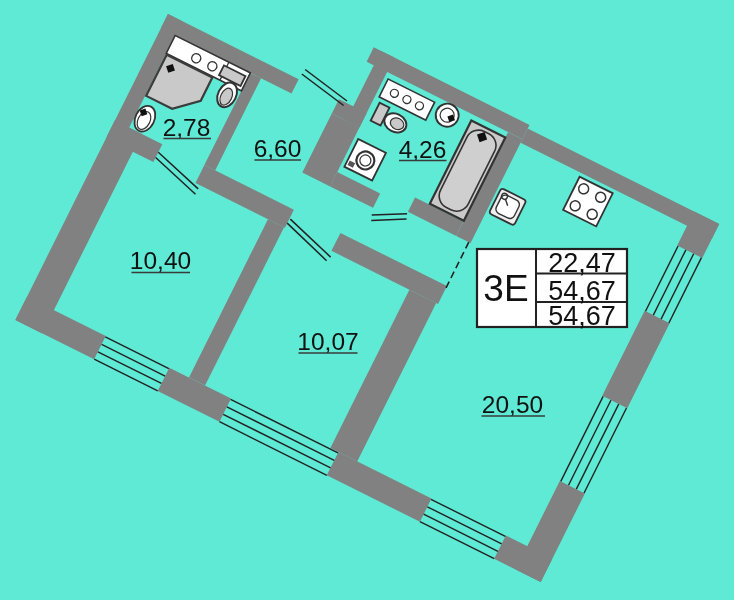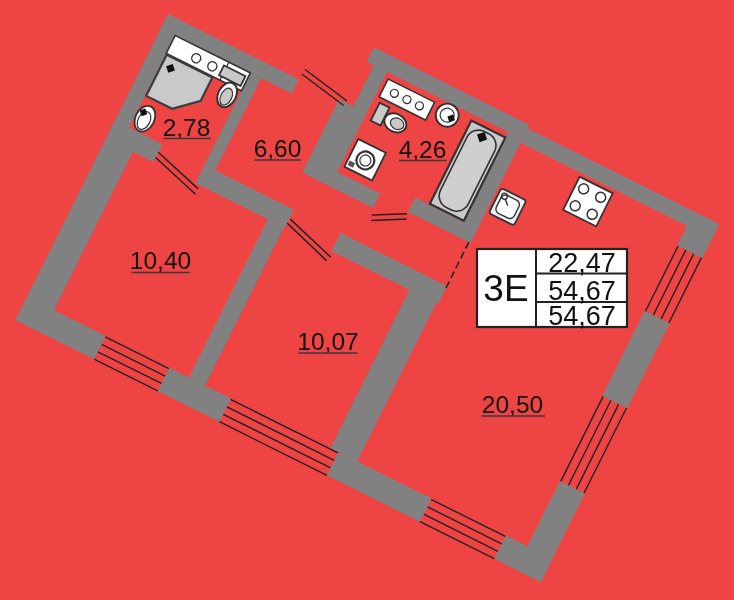--- a/index.html
+++ b/index.html
@@ -1,16 +1,16 @@
 <!DOCTYPE html>
 <html><head>
 <meta charset="utf-8">
 <style>
 html,body{margin:0;padding:0;background:#fff;}
-#wrap{width:734px;height:600px;position:relative;overflow:hidden;background:#ef4444;}
+#wrap{width:734px;height:600px;position:relative;overflow:hidden;background:#5eead4;}
 text{font-family:"Liberation Sans",sans-serif;fill:#111;}
 </style>
 </head>
 <body>
 <div id="wrap">
 <svg width="734" height="600" viewBox="0 0 734 600" xmlns="http://www.w3.org/2000/svg">
 <g transform="translate(168,14) rotate(26.5)">
 
   <g fill="#818181" stroke="none">
     <rect x="0" y="0" width="146" height="16"></rect>

